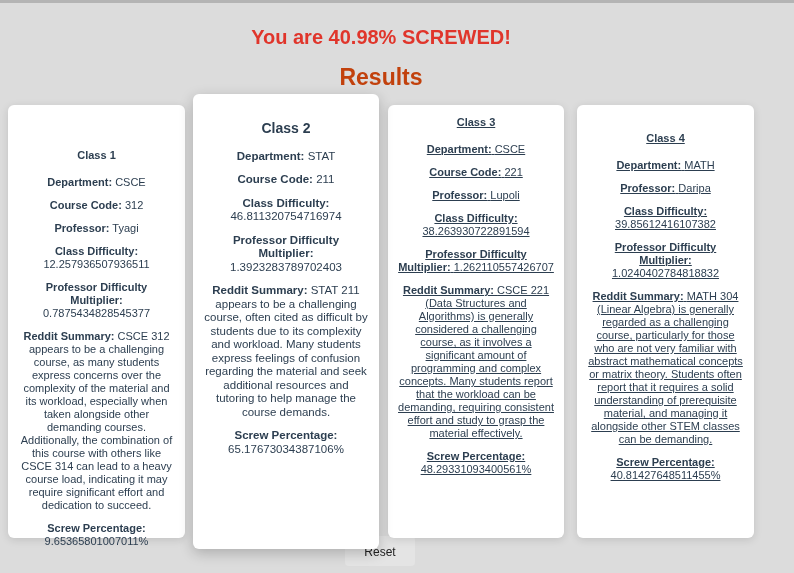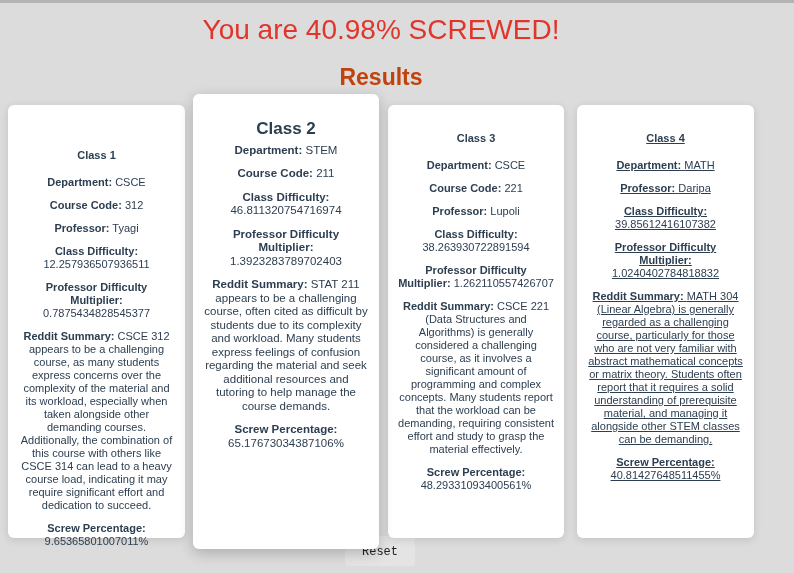--- a/index.html
+++ b/index.html
@@ -4,45 +4,45 @@
 <style>
   html, body { margin:0; padding:0; }
   body {
     width:794px; height:573px; overflow:hidden; position:relative;
     background:#dcdcdc;
     font-family:"Liberation Sans", sans-serif;
     color:#2c3e50;
   }
   .topline { position:absolute; left:0; top:0; width:794px; height:3px; background:#b4b4b4; }
   .headline {
-    position:absolute; left:0; top:14px; width:762px; text-align:center;
-    font-size:28px; font-weight:normal; color:#e0352b;
+    position:absolute; left:0; top:26px; width:762px; text-align:center;
+    font-size:20px; font-weight:bold; color:#e0352b;
   }
   .results-title {
     position:absolute; left:0; top:64px; width:762px; text-align:center;
     font-size:23px; font-weight:bold; color:#c2410c;
   }
   .reset {
     position:absolute; left:345px; top:536px; width:70px; height:30px;
     background:#e4e4e4; border-radius:4px; border:none;
-    font-family:Liberation Mono, monospace; font-size:12px; color:#222;
+    font-family:Liberation Sans, sans-serif; font-size:12px; color:#222;
     text-align:center; line-height:32px; padding:0;
   }
   .card {
     position:absolute; background:#ffffff; border-radius:6px;
     box-shadow:0 2px 8px rgba(0,0,0,0.12);
     text-align:center; font-size:11px; line-height:13px; box-sizing:border-box;
     padding:0 10px;
   }
   .card.c1 { left:8px; top:105px; width:177px; height:433px; padding-top:44px; }
   .card.c2 { left:193px; top:94px; width:186px; height:455px; padding-top:28px; font-size:11.5px; line-height:13.5px; box-shadow:0 4px 14px rgba(0,0,0,0.22); z-index:2; }
-  .card.c3 { left:388px; top:105px; width:176px; height:433px; padding-top:27px; }
+  .card.c3 { left:388px; top:105px; width:176px; height:433px; padding-top:11px;text-decoration:underline; }
   .card.c4 { left:577px; top:105px; width:177px; height:433px; padding-top:27px;text-decoration:underline; }
   .card h3 { margin:0 0 14px 0; font-size:11px; font-weight:bold; }
-  .card.c2 h3 { font-size:17px; margin-bottom:8px;text-align:center; }
+  .card.c2 h3 { font-size:14px; margin-bottom:14px;text-align:center; }
   .field { margin:0 0 10px 0; }
   .field b { font-weight:bold; }
   .card.c2 .field { margin-bottom:10px; }
 </style>
 </head>
 <body>
 
 <div class="topline"></div>
 <div class="headline">You are 40.98% SCREWED!</div>
 <div class="results-title">Results</div>
@@ -55,21 +55,21 @@
   <div class="field"><b>Course Code:</b> <span>312</span></div>
   <div class="field"><b>Professor:</b> <span>Tyagi</span></div>
   <div class="field"><b>Class Difficulty:</b><br><span>12.257936507936511</span></div>
   <div class="field"><b>Professor Difficulty<br>Multiplier:</b><br><span>0.7875434828545377</span></div>
   <div class="field"><b>Reddit Summary:</b> <span>CSCE 312 appears to be a challenging course, as many students express concerns over the complexity of the material and its workload, especially when taken alongside other demanding courses. Additionally, the combination of this course with others like CSCE 314 can lead to a heavy course load, indicating it may require significant effort and dedication to succeed.</span></div>
   <div class="field"><b>Screw Percentage:</b><br><span>9.65365801007011%</span></div>
 </div>
 
 <div class="card c2">
   <h3>Class 2</h3>
-  <div class="field"><b>Department:</b> <span>STEM</span></div>
+  <div class="field"><b>Department:</b> <span>STAT</span></div>
   <div class="field"><b>Course Code:</b> <span>211</span></div>
   <div class="field"><b>Class Difficulty:</b><br><span>46.811320754716974</span></div>
   <div class="field"><b>Professor Difficulty<br>Multiplier:</b><br><span>1.3923283789702403</span></div>
   <div class="field"><b>Reddit Summary:</b> <span>STAT 211 appears to be a challenging course, often cited as difficult by students due to its complexity and workload. Many students express feelings of confusion regarding the material and seek additional resources and tutoring to help manage the course demands.</span></div>
   <div class="field"><b>Screw Percentage:</b><br><span>65.17673034387106%</span></div>
 </div>
 
 <div class="card c3">
   <h3>Class 3</h3>
   <div class="field"><b>Department:</b> <span>CSCE</span></div>

